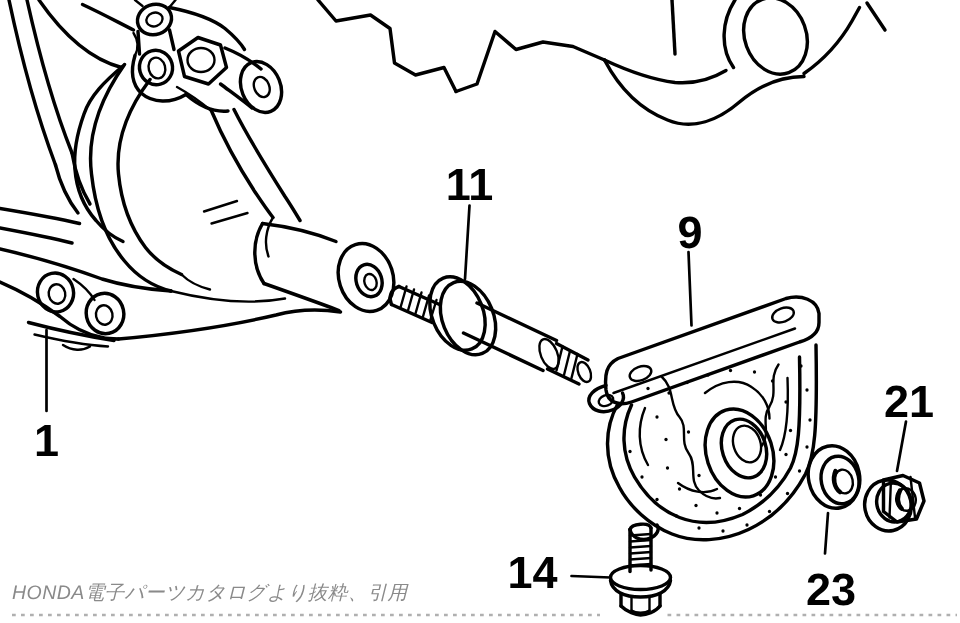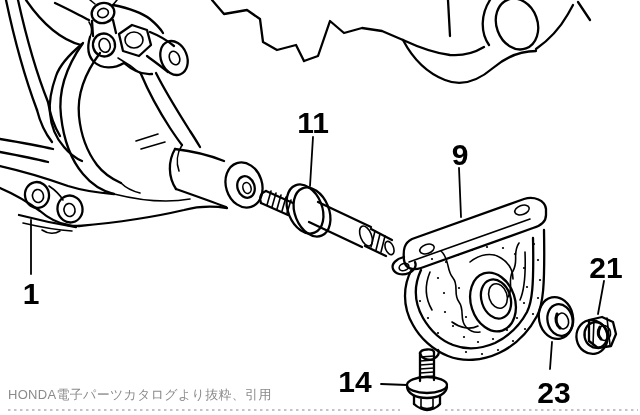--- a/index.html
+++ b/index.html
@@ -10,21 +10,21 @@
          stroke-linecap:round;stroke-linejoin:round;}
   .art .thin{stroke-width:1.6;}
   .art .thick{stroke-width:3;}
   .art .leader{stroke-width:1.8;}
   .art .dots circle{fill:currentColor;stroke:none;}
   .art text.callout-text{fill:currentColor;stroke:none;font-weight:bold;font-size:30px;
          font-family:"Liberation Sans","DejaVu Sans",sans-serif;text-anchor:middle;}
   .art .edge-dots line{stroke:var(--dots,#b0b0b0);stroke-width:1.6;
          stroke-dasharray:2.5 3.5;stroke-linecap:butt;}
   .caption{position:absolute;left:8px;top:387px;font-size:13px;line-height:16px;
-         color:var(--caption,#8a8a8a);letter-spacing:.3px;white-space:nowrap;}
+         color:var(--caption,#8a8a8a);letter-spacing:.3px;white-space:nowrap;font-style:italic;}
 </style>
 </head>
 <body>
 
 <div class="stage">
   <svg class="art" width="640" height="415" viewBox="0 0 640 415">
 
     <g>
       <path d="M 212,0 L 224,14 L 247,10 L 260,19 L 263,42 L 277,50 L 296,45 L 304,61"></path>
       <path d="M 304,61 L 318,56 L 330,21 L 344,33 L 362,28 L 382,31 L 403,40"></path>

